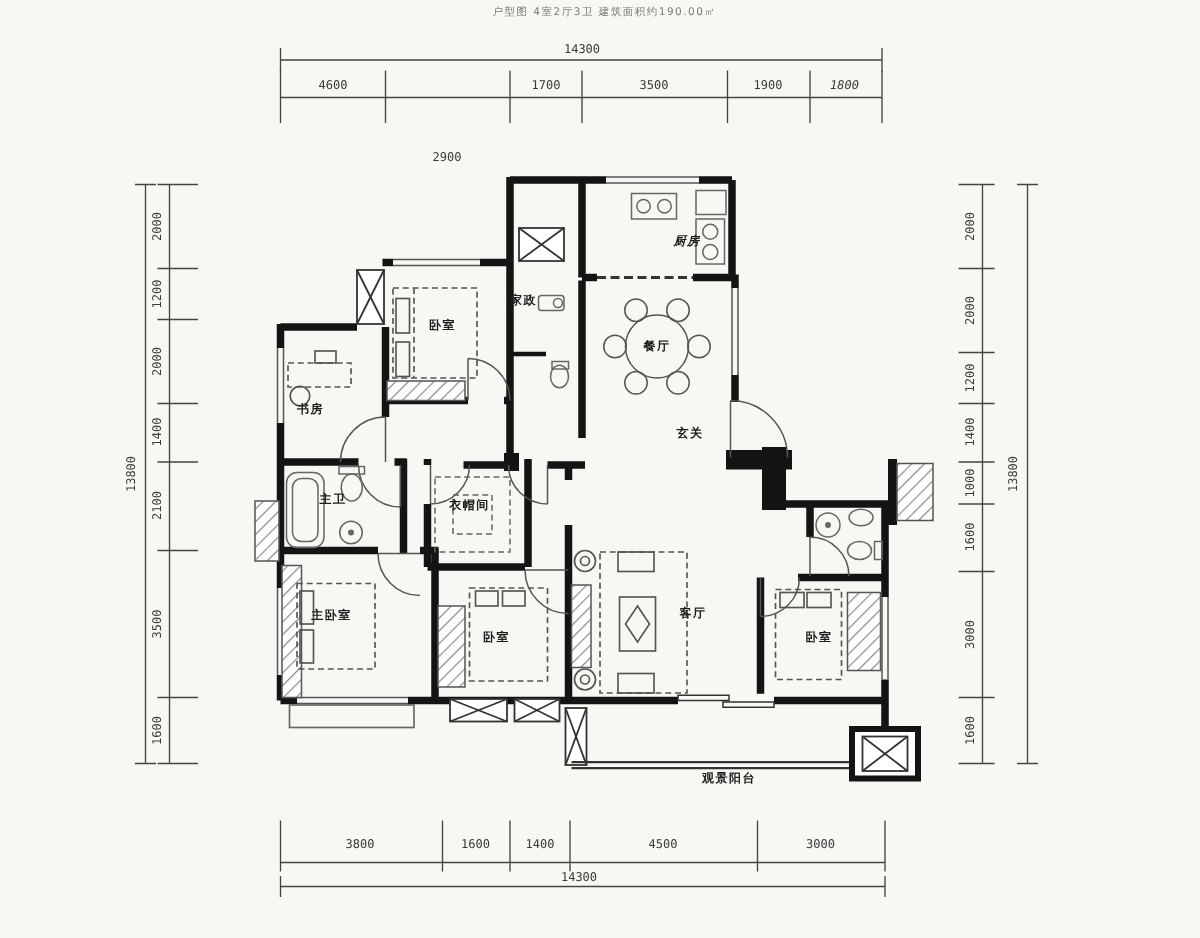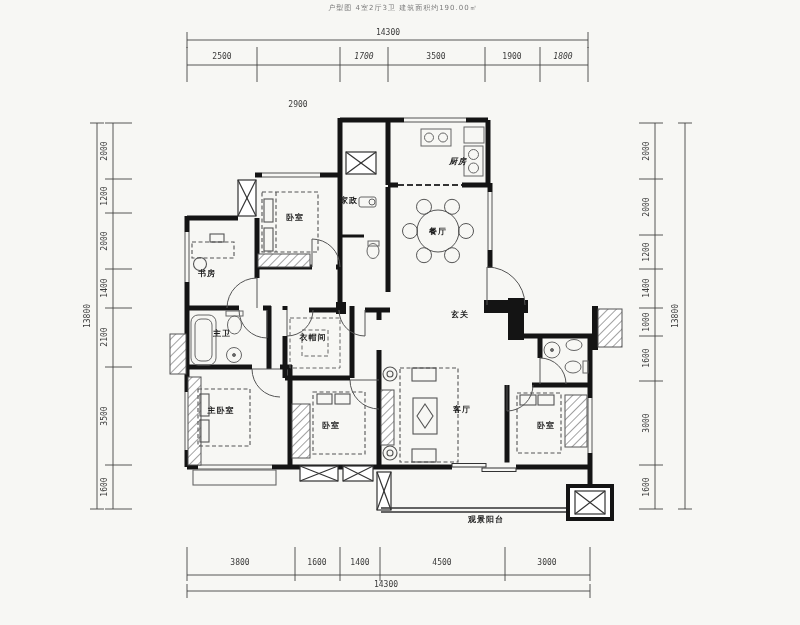--- a/index.html
+++ b/index.html
@@ -262,31 +262,31 @@
   </svg>
 
   <div id="label-layer">
     <div class="plan-title">户型图 4室2厅3卫 建筑面积约190.00㎡</div>
 
   <div class="room-label" style="left: 458px; top: 162px; font-style: italic;">厨房</div>
       <div class="room-label" style="left: 349px; top: 201px; text-align: right;">家政</div>
       <div class="room-label" style="left: 295px; top: 218px;">卧室</div>
       <div class="room-label" style="left: 207px; top: 274px;">书房</div>
       <div class="room-label" style="left: 438px; top: 232px;">餐厅</div>
-      <div class="room-label" style="left: 460px; top: 290px; margin-top: 25px;">玄关</div>
+      <div class="room-label" style="left: 460px; top: 290px;">玄关</div>
       <div class="room-label" style="left: 222px; top: 334px;">主卫</div>
       <div class="room-label" style="left: 313px; top: 338px;">衣帽间</div>
       <div class="room-label" style="left: 221px; top: 411px;">主卧室</div>
       <div class="room-label" style="left: 331px; top: 426px;">卧室</div>
       <div class="room-label" style="left: 462px; top: 410px;">客厅</div>
       <div class="room-label" style="left: 546px; top: 426px;">卧室</div>
       <div class="room-label" style="left: 486px; top: 520px; text-align: center;">观景阳台</div>
-      <div class="dim-label" style="left: 222px; top: 57px;">2500</div>
+      <div class="dim-label" style="left: 222px; top: 57px;">4600</div>
       <div class="dim-label" style="left: 298px; top: 57px; margin-top: 48px;">2900</div>
-      <div class="dim-label" style="left: 364px; top: 57px; font-style: italic;">1700</div>
+      <div class="dim-label" style="left: 364px; top: 57px;">1700</div>
       <div class="dim-label" style="left: 436px; top: 57px;">3500</div>
       <div class="dim-label" style="left: 512px; top: 57px;">1900</div>
       <div class="dim-label" style="left: 563px; top: 57px; font-style: italic;">1800</div>
       <div class="dim-label" style="left: 388px; top: 33px;">14300</div>
       <div class="dim-label" style="left: 240px; top: 563px;">3800</div>
       <div class="dim-label" style="left: 317px; top: 563px;">1600</div>
       <div class="dim-label" style="left: 360px; top: 563px;">1400</div>
       <div class="dim-label" style="left: 442px; top: 563px;">4500</div>
       <div class="dim-label" style="left: 547px; top: 563px;">3000</div>
       <div class="dim-label" style="left: 386px; top: 585px;">14300</div>

